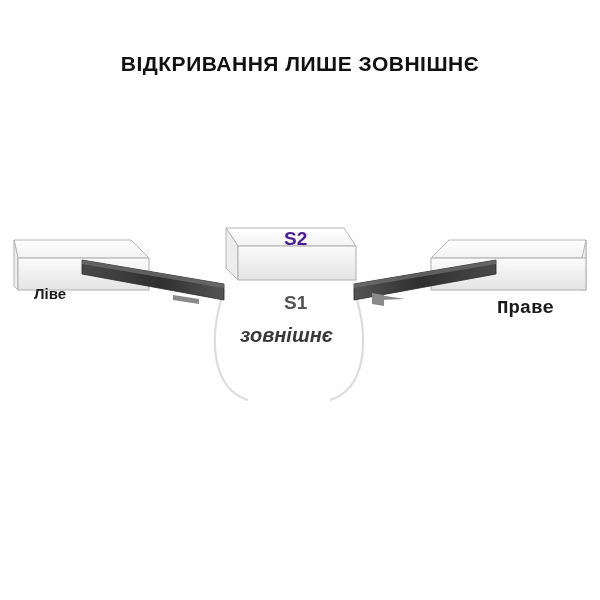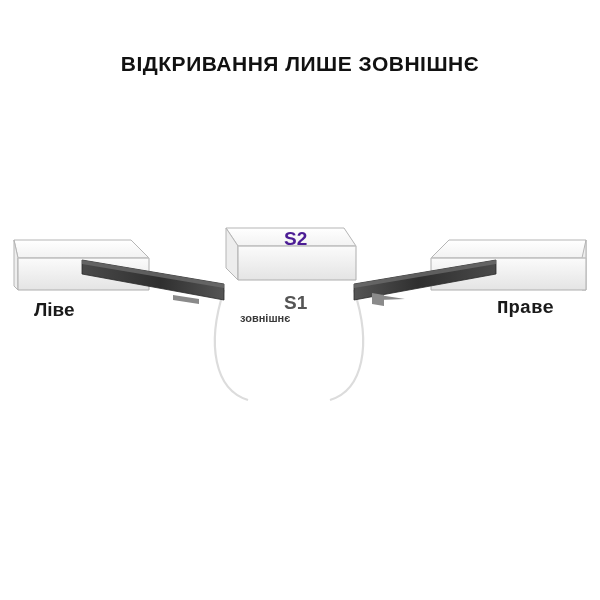--- a/index.html
+++ b/index.html
@@ -39,23 +39,22 @@
   }
   .lbl {
     position: absolute;
     font-family: "Liberation Sans", sans-serif;
     color: #1a1a1a;
     white-space: nowrap;
   }
   .lbl-left {
     left: 34px;
     top: 285px;
-    font-size: 19px;
+    font-size: 15px;
     font-weight: bold;
-    margin-top: 14px;
   }
   .lbl-right {
     left: 497px;
     top: 297px;
     font-size: 19px;
     font-weight: bold;
     font-family: Liberation Mono, monospace;
   }
   .lbl-s2 {
     left: 284px;
@@ -66,23 +65,24 @@
   }
   .lbl-s1 {
     left: 284px;
     top: 292px;
     font-size: 19px;
     font-weight: bold;
     color: #555555;
   }
   .lbl-s1-sub {
     left: 240px;
-    top: 312px;
-    font-size: 11px;
+    top: 324px;
+    font-size: 20px;
     font-weight: bold;
+    font-style: italic;
     color: #3a3a3a;
   }
 </style>
 </head>
 <body>
 
 <div id="stage">
 
   <div id="title">ВІДКРИВАННЯ ЛИШЕ ЗОВНІШНЄ</div>
 

